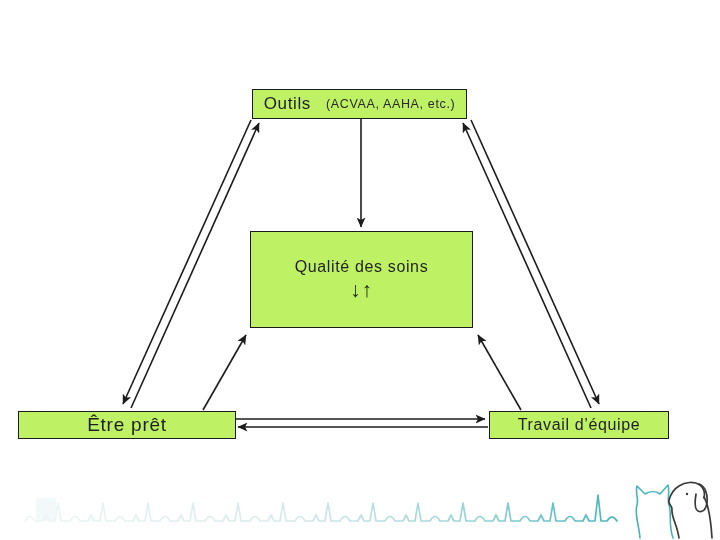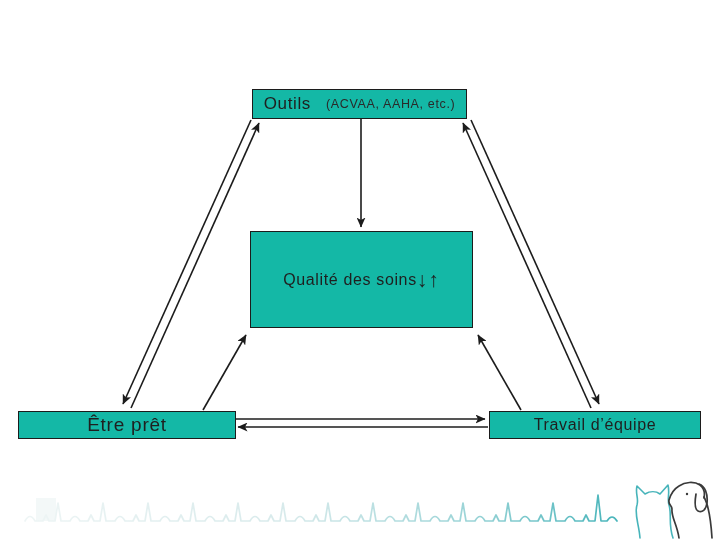--- a/index.html
+++ b/index.html
@@ -2,32 +2,32 @@
 <html><head>
 <meta charset="utf-8">
 <style>
   html,body{margin:0;padding:0;background:#fff;}
   .slide{
     position:relative;width:720px;height:540px;background:#ffffff;overflow:hidden;
     font-family:"Liberation Sans","DejaVu Sans",sans-serif;color:#1f1f1f;
   }
   .arrow-layer{position:absolute;left:0;top:0;width:720px;height:540px;}
   .node{
-    position:absolute;box-sizing:border-box;background:#14b8a6;
+    position:absolute;box-sizing:border-box;background:#bef264;
     border:1.6px solid #1c1c1c;display:flex;align-items:center;justify-content:center;
     letter-spacing:.04em;
   }
   .node-outils{left:252px;top:89px;width:215px;height:30px;}
   .node-outils .title{font-size:17px;}
   .node-outils .subtitle{font-size:12.5px;margin-left:15px;color:#2a2a2a;}
-  .node-center{left:250px;top:231px;width:223px;height:97px;flex-direction:row;justify-content:center;}
+  .node-center{left:250px;top:231px;width:223px;height:97px;flex-direction:column;justify-content:center;}
   .node-center .line{font-size:16px;line-height:20px;}
   .exchange{font-size:21px;font-weight:600;line-height:24px;letter-spacing:1px;margin:1px 0;}
   .node-left{left:18px;top:411px;width:218px;height:28px;font-size:19px;}
-  .node-right{left:489px;top:411px;width:212px;height:28px;font-size:16px;}
+  .node-right{left:489px;top:411px;width:180px;height:28px;font-size:16px;}
   .watermark{position:absolute;left:0;top:0;width:720px;height:540px;pointer-events:none;}
 </style>
 </head>
 <body>
 
 <div class="slide">
 
   <svg class="arrow-layer" viewBox="0 0 720 540">
     <defs>
       <marker id="ah" markerWidth="11" markerHeight="9" refX="9.5" refY="4.5" orient="auto" markerUnits="userSpaceOnUse">

